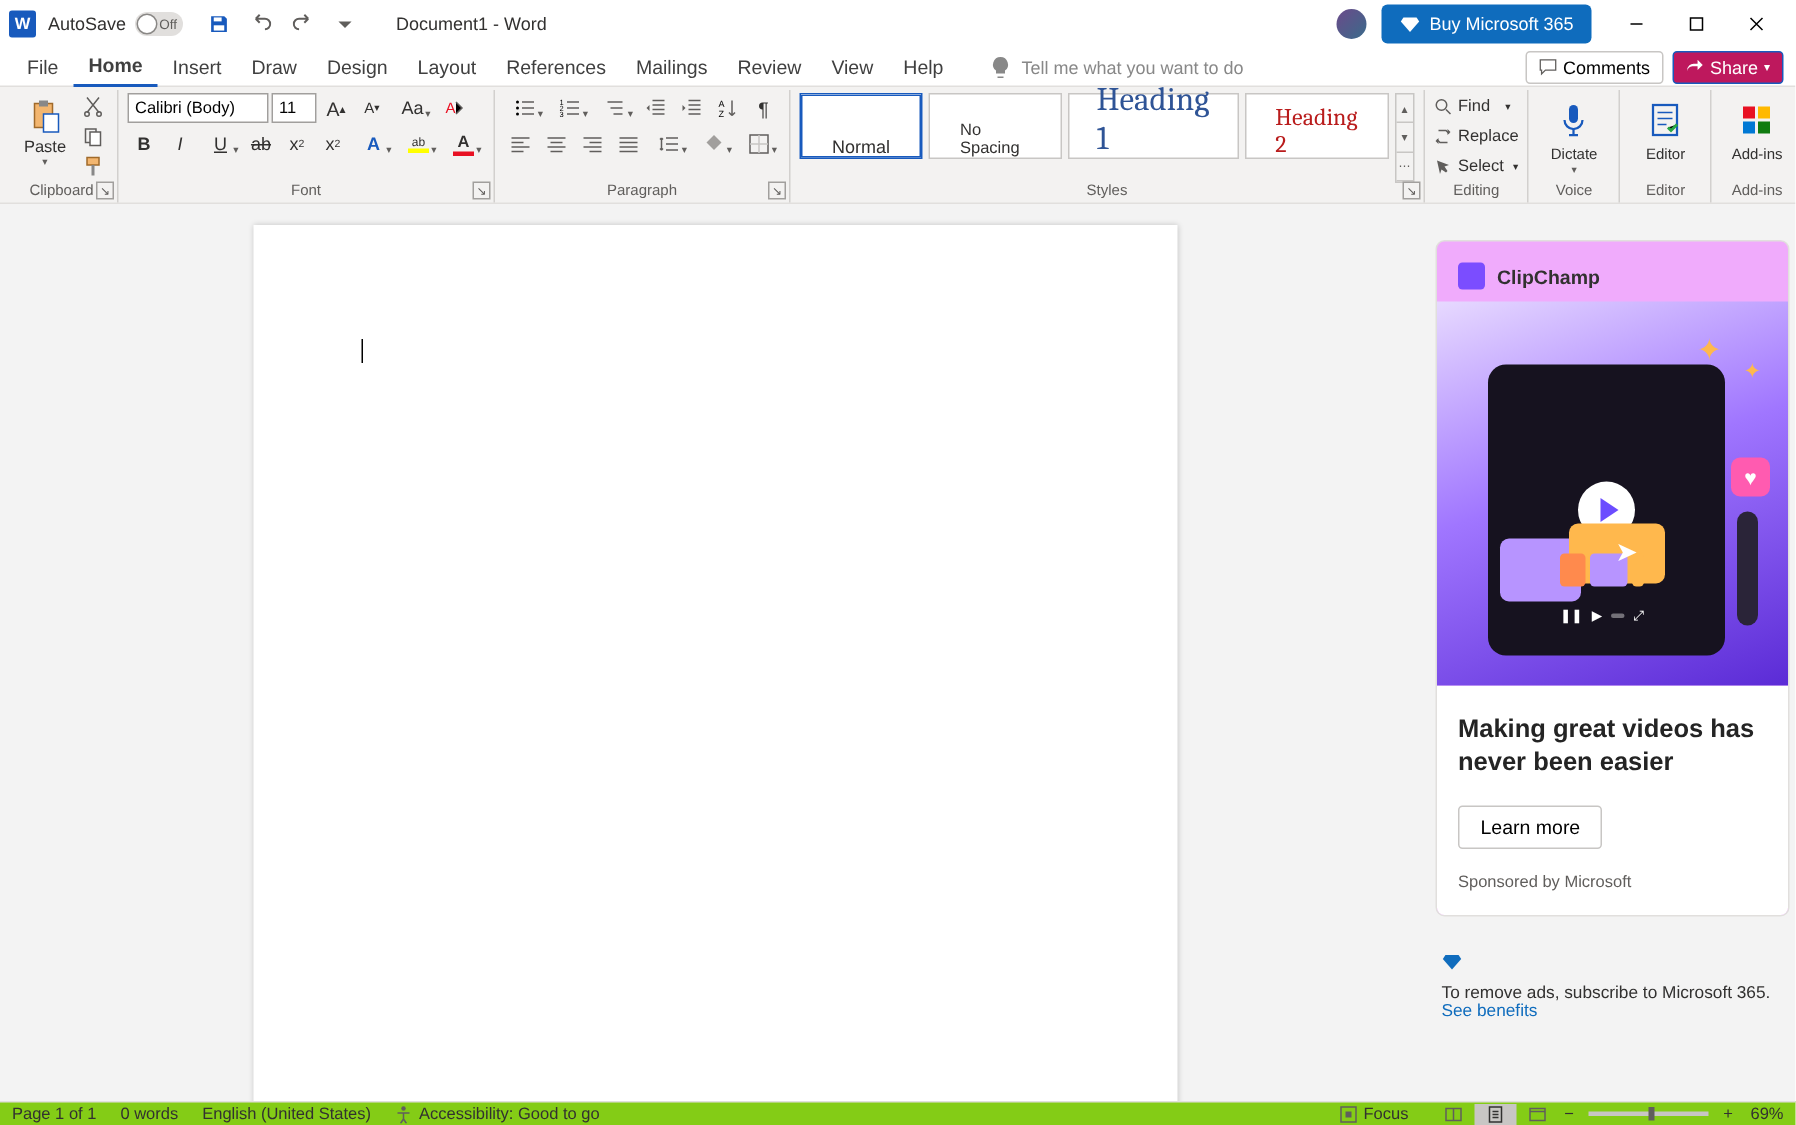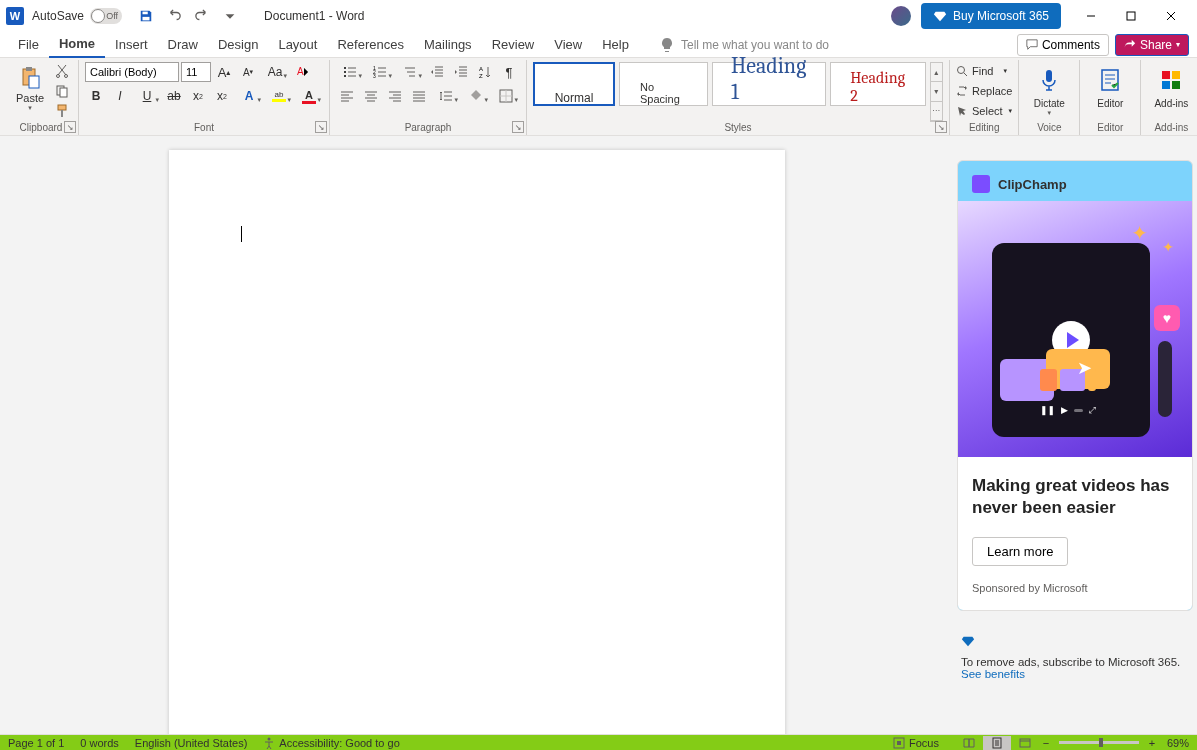--- a/index.html
+++ b/index.html
@@ -79,21 +79,21 @@
 .collapse-caret { width: 18px; display: flex; align-items: flex-start; justify-content: center; padding-top: 4px; color: #605e5c; }
 
 
 .workspace { height: 598px; display: flex; background: #f3f3f3; }
 .doc-scroll { flex: 1; display: flex; justify-content: center; padding-top: 14px; overflow: hidden; }
 .page { width: 616px; height: 780px; background: #fff; box-shadow: 0 0 4px rgba(0,0,0,0.2); padding: 76px 72px; position: relative; }
 .cursor { width: 1px; height: 16px; background: #000; animation: blink 1s infinite; }
 @keyframes blink { 50% { opacity: 0; } }
 
 .side-panel { width: 244px; padding: 24px 4px 0 4px; }
-.ad-card { border: 1px solid #e1dfdd; border-radius: 6px; background: #7dd3fc; overflow: hidden; }
+.ad-card { border: 1px solid #e1dfdd; border-radius: 6px; background: #f0abfc; overflow: hidden; }
 .ad-brand { display: flex; align-items: center; gap: 8px; padding: 14px 14px 8px 14px; }
 .ad-brand-icon { width: 18px; height: 18px; background: #7b4dff; border-radius: 3px; }
 .ad-brand-name { font-weight: 600; font-size: 13px; }
 .ad-hero { height: 256px; background: linear-gradient(160deg,#e7d9ff 0%,#a076ff 45%,#5b2bd6 100%); position: relative; }
 .ad-device { position: absolute; left: 34px; top: 42px; width: 158px; height: 194px; background: #16121f; border-radius: 12px; }
 .ad-play { position: absolute; left: 50%; top: 78px; transform: translateX(-50%); width: 38px; height: 38px; background: #fff; border-radius: 50%; display: flex; align-items: center; justify-content: center; }
 .ad-play::after { content: ""; border-left: 12px solid #6b4dff; border-top: 8px solid transparent; border-bottom: 8px solid transparent; margin-left: 3px; }
 .ad-purple-card { position: absolute; left: 8px; top: 116px; width: 54px; height: 42px; background: #b794ff; border-radius: 6px; }
 .ad-yellow-card { position: absolute; right: 40px; top: 106px; width: 64px; height: 40px; background: #ffb84d; border-radius: 6px; }
 .ad-timeline { position: absolute; left: 48px; bottom: 46px; right: 54px; height: 22px; display: flex; gap: 3px; }

